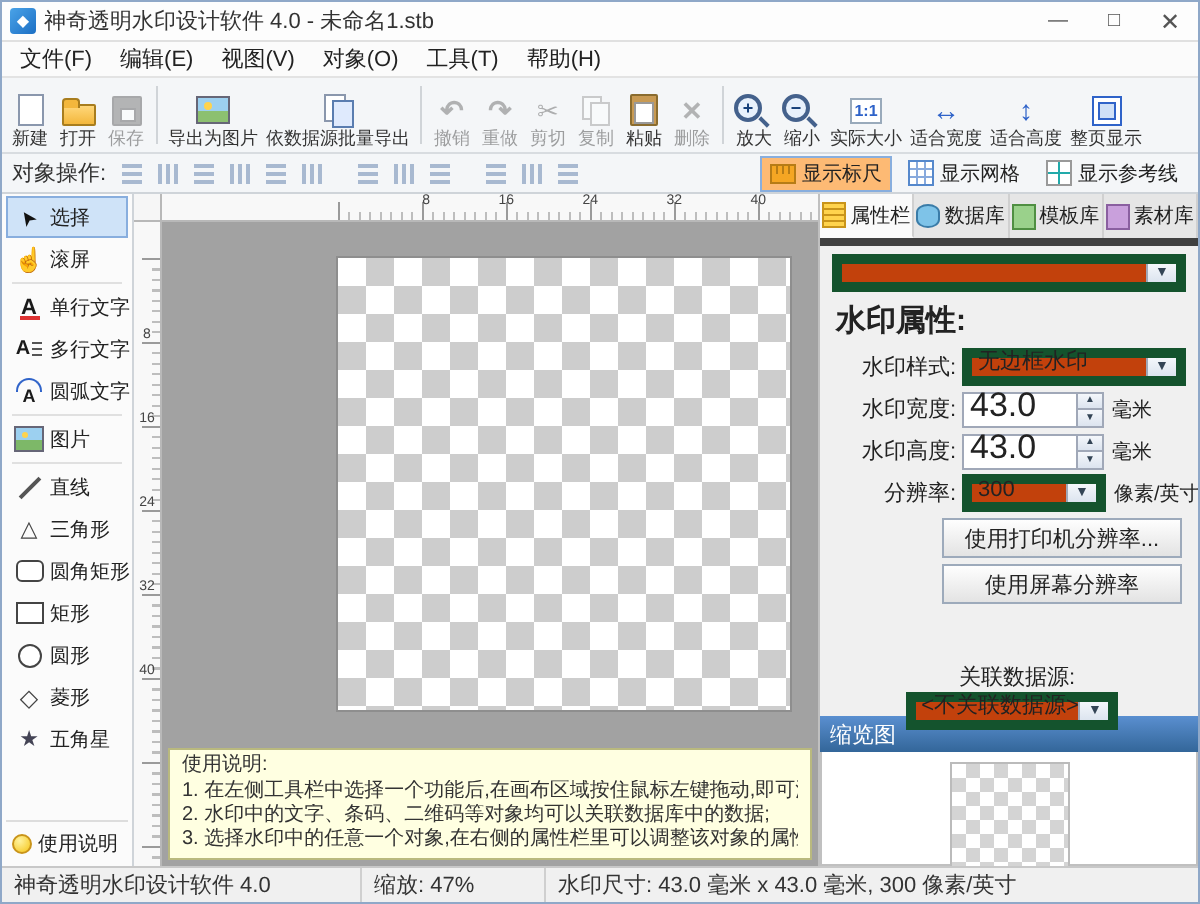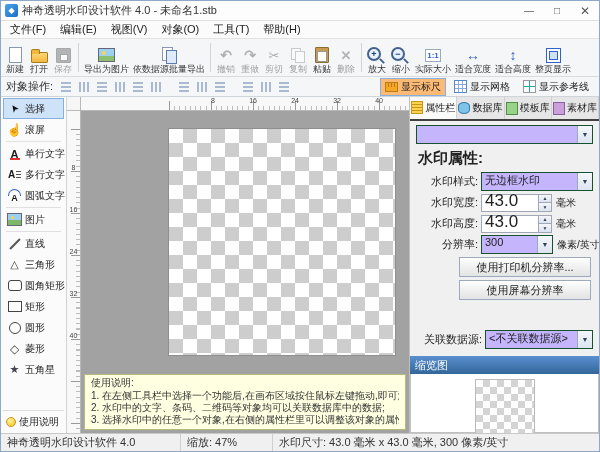--- a/index.html
+++ b/index.html
@@ -70,41 +70,41 @@
     background-image:linear-gradient(45deg,#cdcdcd 25%,transparent 25%,transparent 75%,#cdcdcd 75%),
                      linear-gradient(45deg,#cdcdcd 25%,transparent 25%,transparent 75%,#cdcdcd 75%);
     background-size:28px 28px;background-position:0 0,14px 14px;box-shadow:0 0 0 1px #8e8e8e;}
   .help-box{position:absolute;left:3px;right:3px;bottom:3px;background:#ffffe1;border:1px solid #b9b97e;
             padding:2px 6px 3px 6px;font-size:10px;line-height:12px;color:#333;margin-top:44px;}
   .help-title{margin-bottom:1px;}
   .help-line{white-space:nowrap;overflow:hidden;}
 
   
   .rpanel{width:190px;flex:0 0 auto;background:#f0f0f0;border-left:1px solid #c0c0c0;display:flex;flex-direction:column;}
-  .rtabs{display:flex;background:#e6e6e6;border-bottom:2px solid #404040;flex:0 0 auto;}
+  .rtabs{display:flex;background:#e6e6e6;border-bottom:4px solid #404040;flex:0 0 auto;}
   .rtab{flex:1;height:22px;display:flex;align-items:center;justify-content:center;gap:2px;font-size:10px;
         border-right:1px solid #d0d0d0;white-space:nowrap;}
   .rtab.sel{background:#fafafa;border-bottom:1px solid #fafafa;}
-  .combo{height:19px;background:#c4b5fd;border:1px solid #14532d;display:flex;align-items:flex-start;font-size:11px;padding-left:3px;position:relative;}
+  .combo{height:19px;background:#c2410c;border:5px solid #14532d;display:flex;align-items:flex-end;font-size:11px;padding-left:3px;position:relative;}
   .combo .drop{margin-left:auto;width:15px;height:100%;background:linear-gradient(#f4f7fb,#dce4ef);border-left:1px solid #a0a8b8;
                display:flex;align-items:center;justify-content:center;font-size:7px;color:#345;}
   .obj-combo{margin:4px 6px 3px 6px;flex:0 0 auto;}
   .phdr{font-size:15px;font-weight:bold;padding:2px 8px 3px 8px;flex:0 0 auto;}
   .prow{display:flex;align-items:center;height:21px;padding:0 6px;flex:0 0 auto;}
   .plabel{width:62px;text-align:right;font-size:11px;color:#222;white-space:nowrap;flex:0 0 auto;}
   .pctrl{flex:1;margin-left:3px;display:flex;align-items:center;min-width:0;}
   .spinbox{width:58px;height:18px;background:#fff;border:1px solid #a0a8b8;font-size:17px;display:flex;align-items:flex-end;padding-left:3px;}
   .spins{width:13px;height:18px;border:1px solid #a0a8b8;border-left:none;display:flex;flex-direction:column;}
   .spin{flex:1;display:flex;align-items:center;justify-content:center;font-size:5px;color:#345;background:linear-gradient(#f4f7fb,#dce4ef);}
   .spin + .spin{border-top:1px solid #a0a8b8;}
   .unit{font-size:10px;margin-left:4px;white-space:nowrap;}
   .pbtnrow{display:flex;justify-content:flex-end;padding:2px 8px 1px 8px;flex:0 0 auto;}
-  .pbtn{width:132px;height:20px;font-size:11px;background:linear-gradient(#fefefe,#e3e3e3);border:1px solid #9daabb;
+  .pbtn{width:120px;height:20px;font-size:11px;background:linear-gradient(#fefefe,#e3e3e3);border:1px solid #9daabb;
         display:flex;align-items:center;justify-content:center;white-space:nowrap;}
-  .ds-row{margin-top:28px;}
+  .ds-row{margin-top:28px;flex-direction:column;}
   .thumb-hdr{height:18px;background:linear-gradient(#5a8fd0,#336699);color:#fff;font-size:11px;display:flex;align-items:center;
              padding-left:5px;margin-top:6px;flex:0 0 auto;}
   .thumb-area{flex:1;background:#fff;border:1px solid #c0c0c0;border-top:none;min-height:0;}
   .thumb-board{width:58px;height:58px;margin:6px auto 0 auto;background-color:#fff;
     background-image:linear-gradient(45deg,#d4d4d4 25%,transparent 25%,transparent 75%,#d4d4d4 75%),
                      linear-gradient(45deg,#d4d4d4 25%,transparent 25%,transparent 75%,#d4d4d4 75%);
     background-size:14px 14px;background-position:0 0,7px 7px;box-shadow:0 0 0 1px #bbb;}
 
   
   .statusbar{height:18px;background:#f0f0f0;border-top:1px solid #c8c8c8;display:flex;align-items:center;font-size:11px;color:#333;flex:0 0 auto;}

